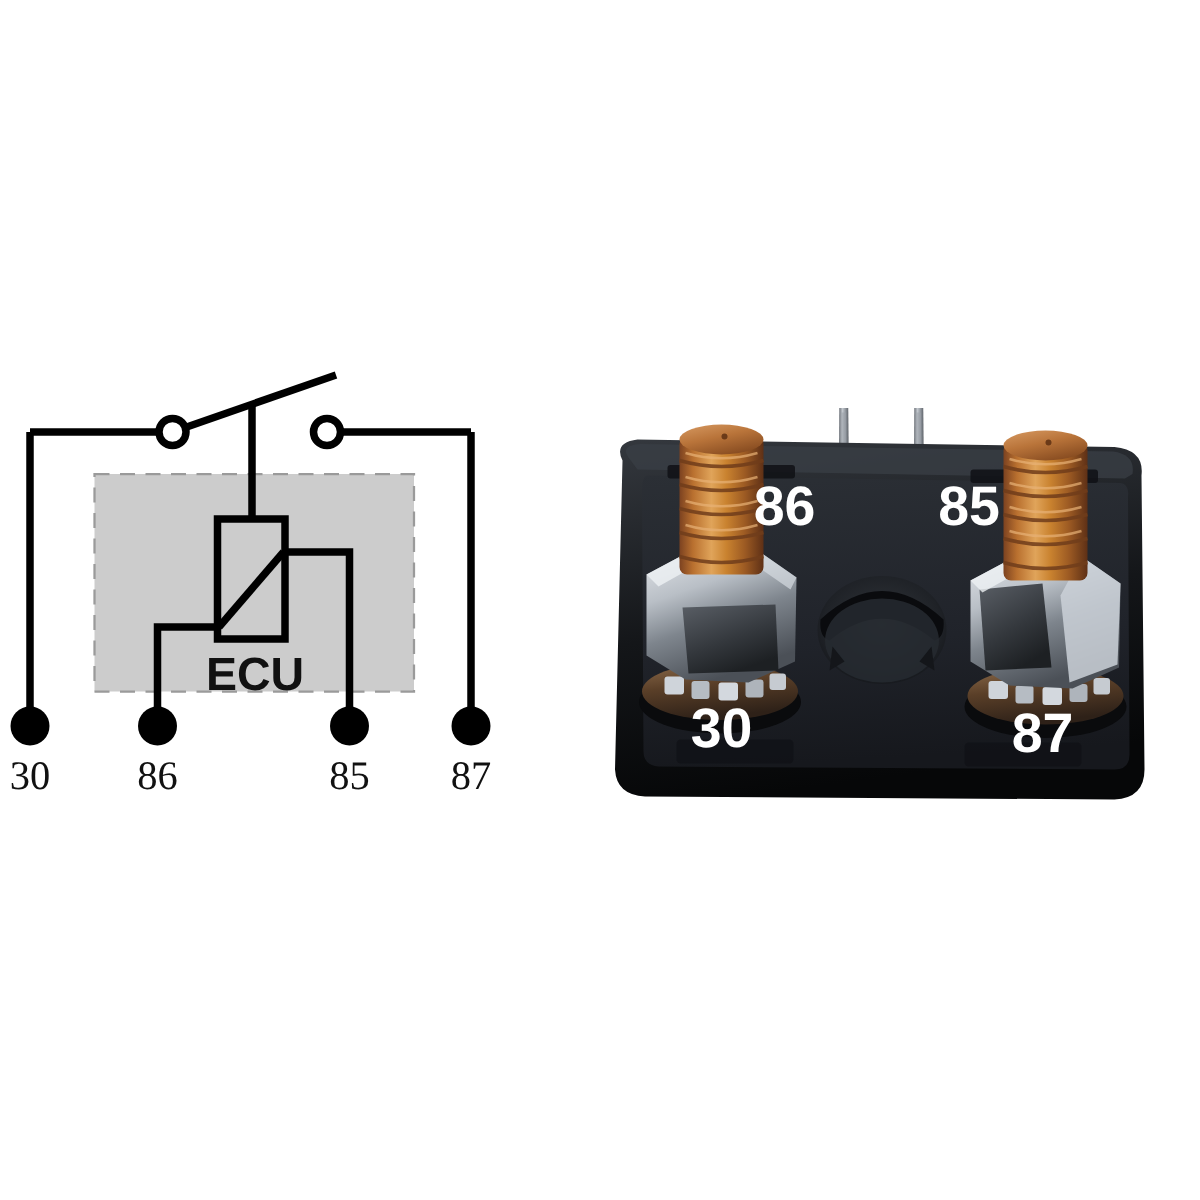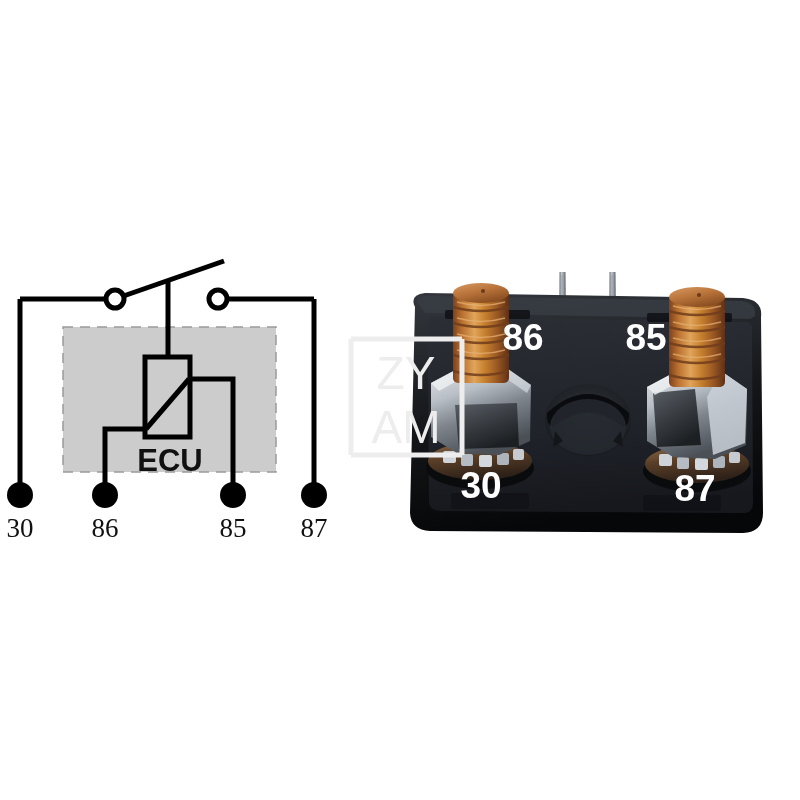--- a/index.html
+++ b/index.html
@@ -19,21 +19,21 @@
     left: 0; top: 0;
     width: 800px;
     height: 800px;
     background: #ffffff;
   }
 
   
   .schematic {
     position: absolute;
     left: 0;
-    top: 239px;
+    top: 228px;
     width: 350px;
     height: 310px;
   }
   .schematic svg { display: block; }
 
   
   .photo {
     position: absolute;
     left: 395px;
     top: 255px;
@@ -258,21 +258,14 @@
         </g>
       </g>
 
       <text x="128" y="95" font-family="Liberation Sans, sans-serif" font-size="37" font-weight="bold" fill="#ffffff" text-anchor="middle">86</text>
       <text x="251" y="95" font-family="Liberation Sans, sans-serif" font-size="37" font-weight="bold" fill="#ffffff" text-anchor="middle">85</text>
       <text x="86" y="243" font-family="Liberation Sans, sans-serif" font-size="37" font-weight="bold" fill="#ffffff" text-anchor="middle">30</text>
       <text x="300" y="246" font-family="Liberation Sans, sans-serif" font-size="37" font-weight="bold" fill="#ffffff" text-anchor="middle">87</text>
     </svg>
   </div>
 
-  <div class="watermark">
-    <svg width="123" height="128" viewBox="0 0 123 128" xmlns="http://www.w3.org/2000/svg">
-      <path d="M6,6 L117,6 M117,6 L117,122 M117,122 L6,122 M6,122 L6,6" fill="none" stroke="#ededed" stroke-width="5"></path>
-      <text x="61" y="56" font-family="Liberation Sans, sans-serif" font-size="46" fill="#ededed" text-anchor="middle">ZY</text>
-      <text x="61" y="110" font-family="Liberation Sans, sans-serif" font-size="46" fill="#ededed" text-anchor="middle">AM</text>
-    </svg>
-  </div>
 
 </div>
 
 </body></html>

